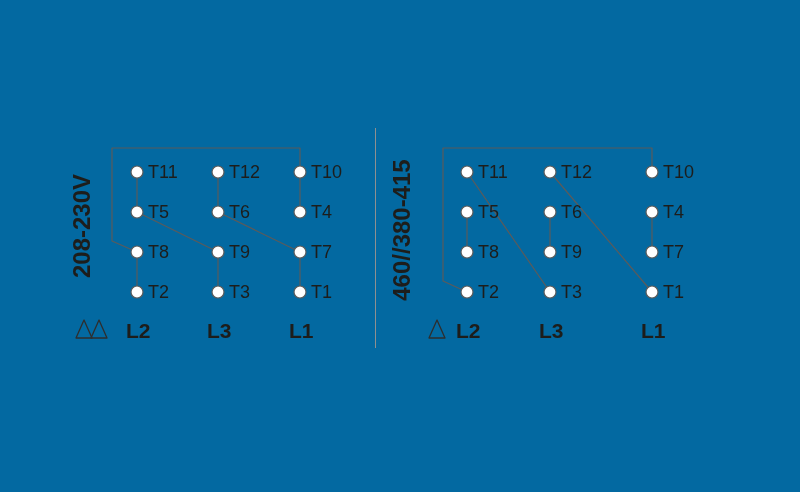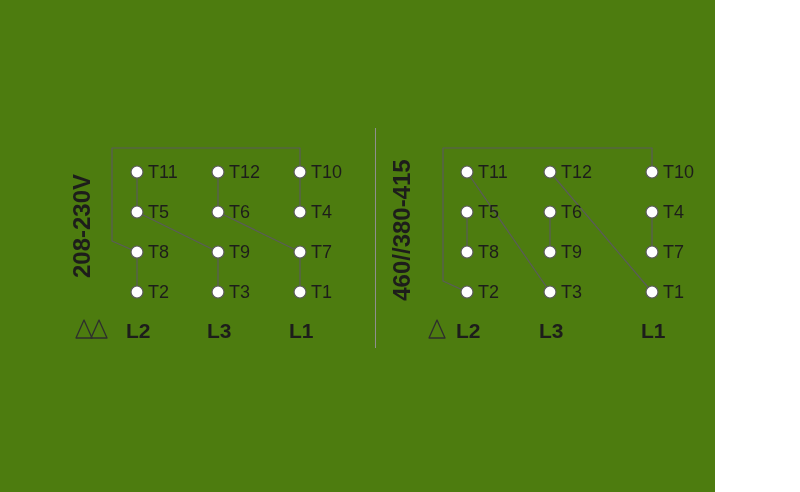--- a/index.html
+++ b/index.html
@@ -1,16 +1,16 @@
 <!DOCTYPE html>
 <html><head>
 <meta charset="utf-8">
 <style>
   html,body{margin:0;padding:0;background:#ffffff}
-  .stage{position:relative;width:715px;height:492px;background:#4d7c0f;overflow:hidden;
+  .stage{position:relative;width:800px;height:492px;background:#0369a1;overflow:hidden;
          font-family:"Liberation Sans",sans-serif}
   svg{display:block}
   .wire{stroke:#5b5b5b;stroke-width:1.2;fill:none;stroke-linejoin:round;stroke-linecap:round}
   .terminal{stroke:#5b5b5b;stroke-width:1.2;fill:#ffffff}
   .divider{stroke:#8f8f8f;stroke-width:1}
   .tlabel{font-family:"Liberation Sans",sans-serif;font-size:18px;fill:#1d1d1b}
   .llabel{font-family:"Liberation Sans",sans-serif;font-size:21px;font-weight:bold;fill:#1d1d1b}
   .vlabel{font-family:"Liberation Sans",sans-serif;font-size:24px;font-weight:bold;fill:#1d1d1b}
   .sym{stroke:#2e2e2e;stroke-width:1.3;fill:none;stroke-linejoin:round}
 </style>

